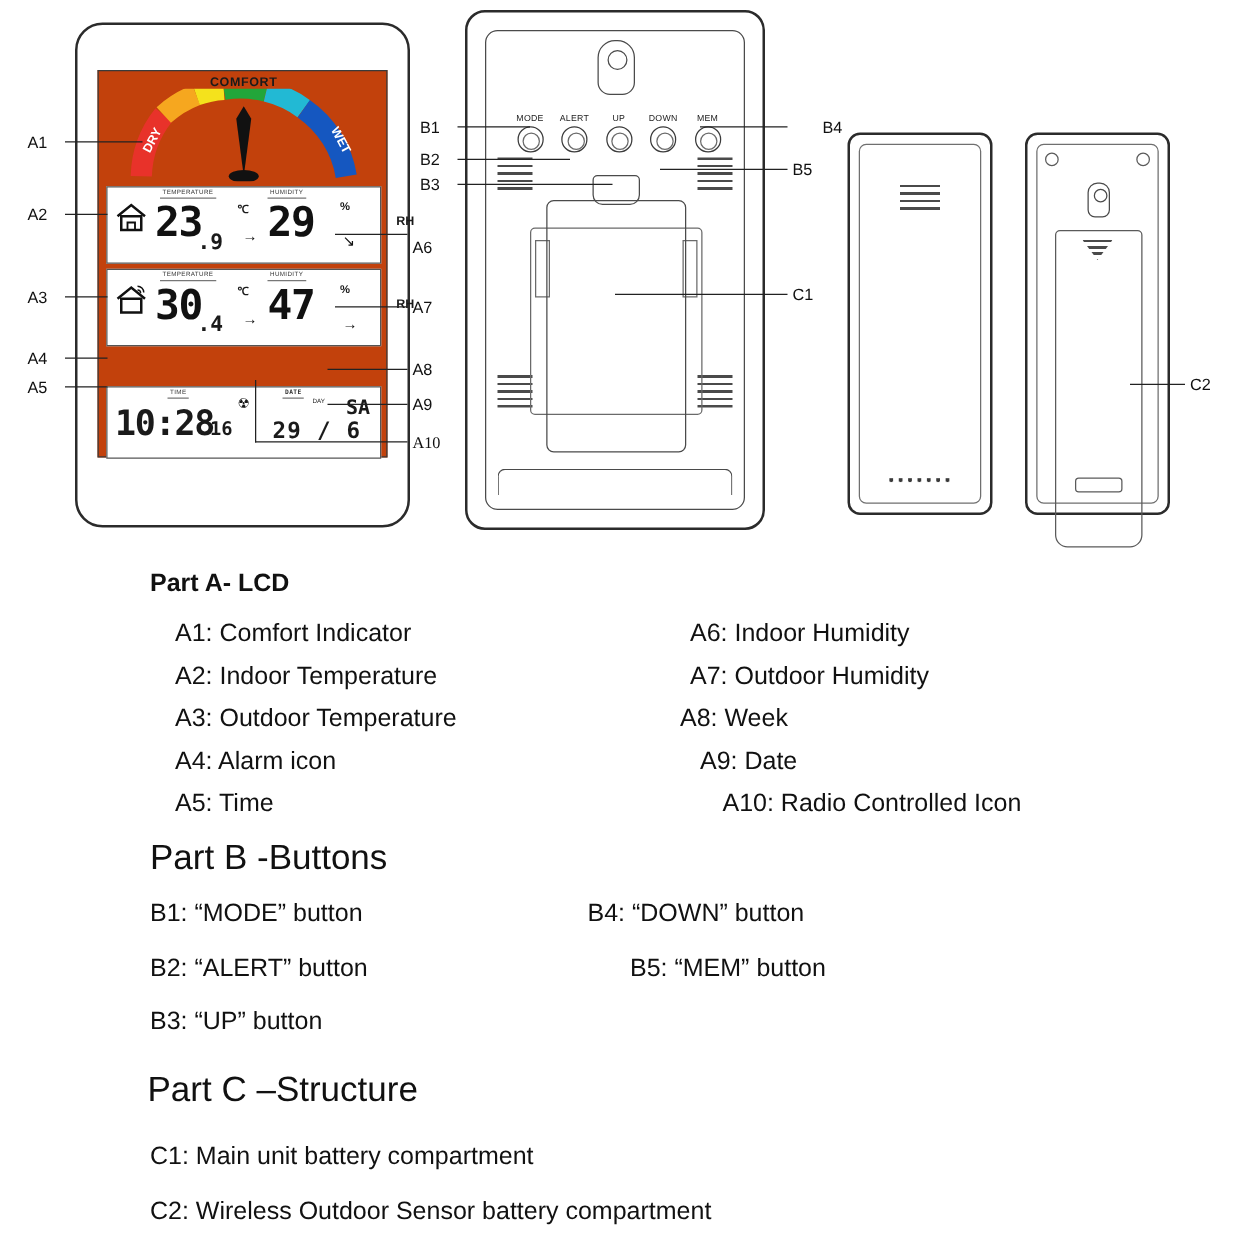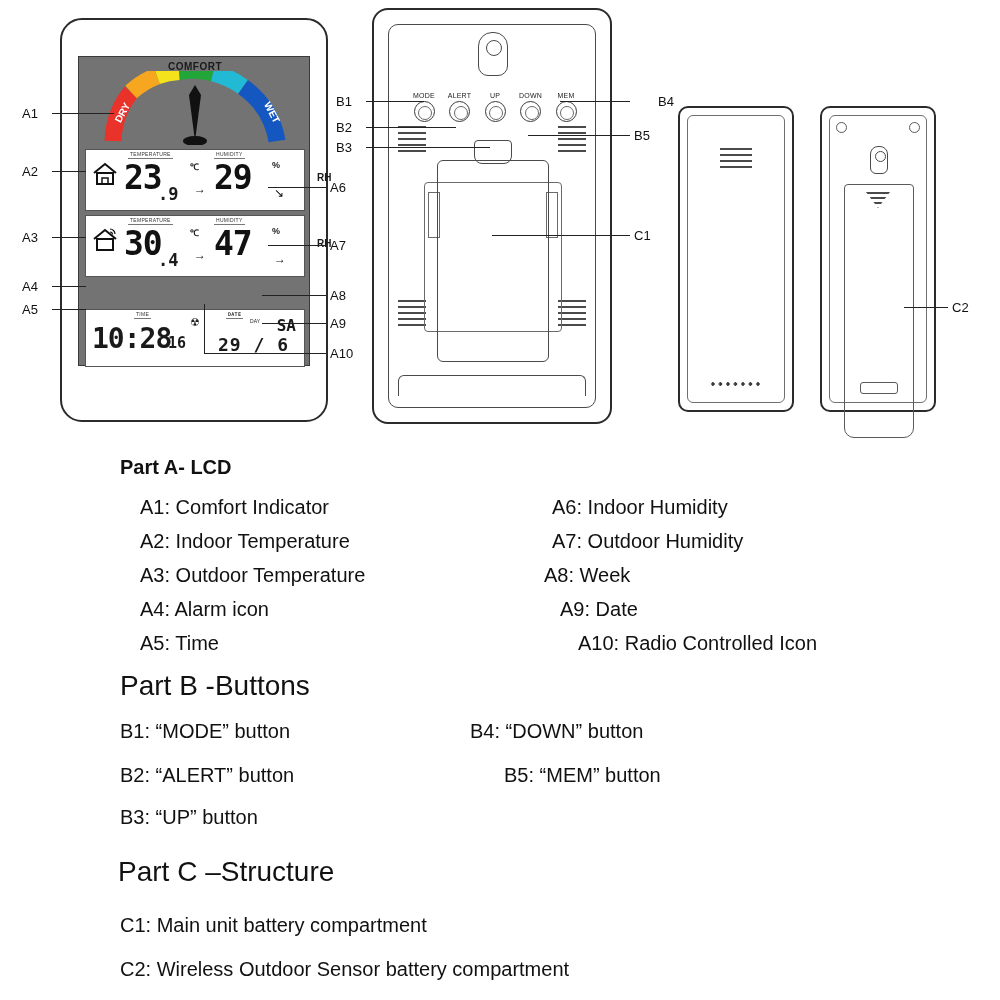--- a/index.html
+++ b/index.html
@@ -29,21 +29,21 @@
     border: 2px solid #2b2b2b;
     border-radius: 22px;
     background: #fff;
     box-sizing: border-box;
   }
   .lcd {
     position: absolute;
     left: 16px; top: 36px;
     width: 232px; height: 310px;
     border: 1.5px solid #3a3a3a;
-    background: #737373;
+    background: #c2410c;
     box-sizing: border-box;
   }
   
   .gauge {
     position: absolute;
     left: 22px; top: 4px;
     width: 188px; height: 84px;
   }
   .gauge-label {
     position: absolute;
@@ -460,33 +460,33 @@
 
   <div class="callout" style="left:22px; top:230px;">A3</div>
   <div class="leader h" style="left:52px; top:237px; width:34px;"></div>
 
   <div class="callout" style="left:22px; top:279px;">A4</div>
   <div class="leader h" style="left:52px; top:286px; width:34px;"></div>
 
   <div class="callout" style="left:22px; top:302px;">A5</div>
   <div class="leader h" style="left:52px; top:309px; width:34px;"></div>
 
-  <div class="callout" style="left:330px; top:180px;">A6</div>
+  <div class="callout" style="left:330px; top:190px;">A6</div>
   <div class="leader h" style="left:268px; top:187px; width:58px;"></div>
 
   <div class="callout" style="left:330px; top:238px;">A7</div>
   <div class="leader h" style="left:268px; top:245px; width:58px;"></div>
 
   <div class="callout" style="left:330px; top:288px;">A8</div>
   <div class="leader h" style="left:262px; top:295px; width:64px;"></div>
 
   <div class="callout" style="left:330px; top:316px;">A9</div>
   <div class="leader h" style="left:262px; top:323px; width:64px;"></div>
 
-  <div class="callout" style="left:330px; top:346px;">A10</div>
+  <div class="callout" style="left:330px; top:346px;font-family:Liberation Serif, serif;">A10</div>
   <div class="leader h" style="left:204px; top:353px; width:122px;"></div>
   <div class="leader v" style="left:204px; top:304px; height:50px;"></div>
 
   <div class="unit-back">
     <div class="unit-back-inner"></div>
     <div class="hanger"></div>
 
     <div class="btn-row">
       <div class="btn-cell">
         <div class="btn-cap">MODE</div>

